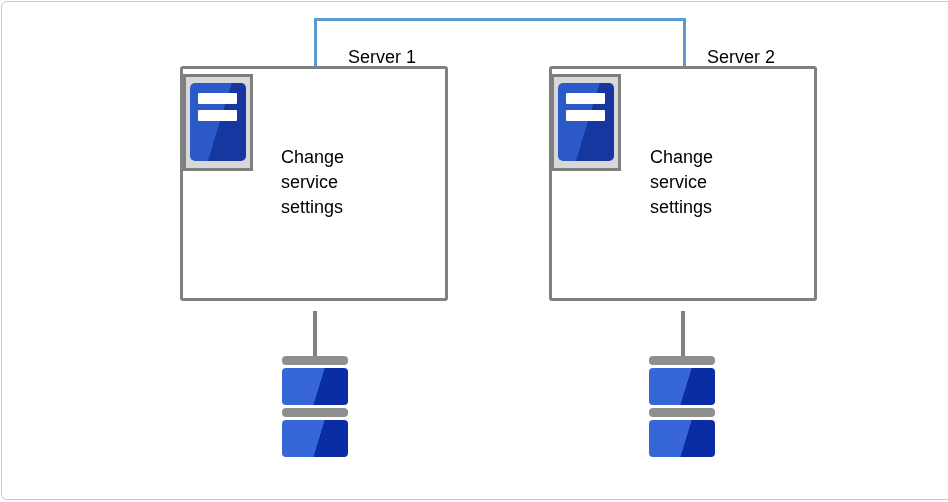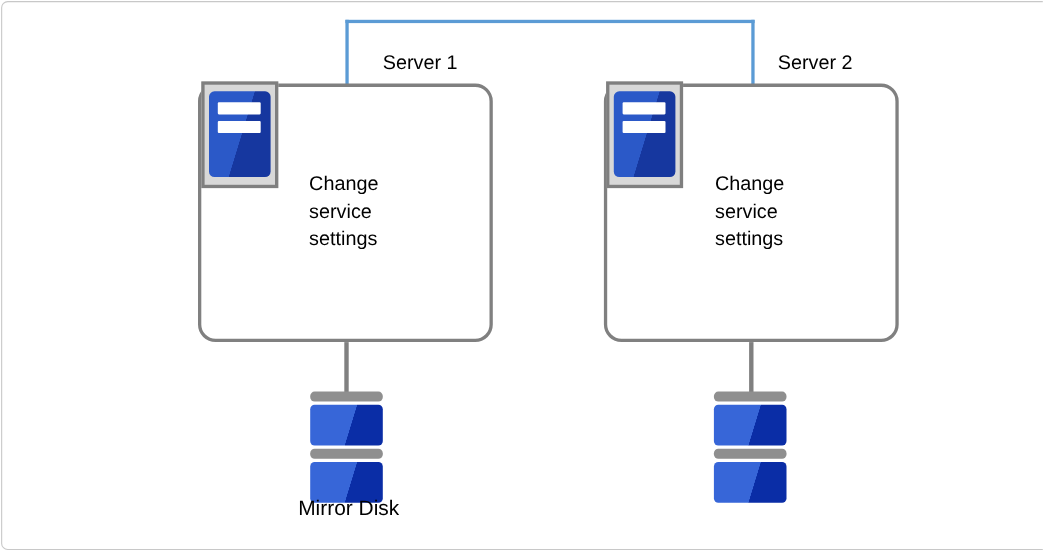--- a/index.html
+++ b/index.html
@@ -33,26 +33,26 @@
     position: absolute;
     font-size: 18px;
     color: var(--text-color, #000);
     white-space: nowrap;
   }
   .label-s1 { left: 348px; top: 47px; }
   .label-s2 { left: 707px; top: 47px; }
   
   .server-box {
     position: absolute;
-    top: 76px;
+    top: 66px;
     width: 262px;
     height: 229px;
     background: #ffffff;
     border: 3px solid var(--box-border-gray, #808080);
-    border-radius: 16px;
+    border-radius: 3px;
   }
   .box1 { left: 180px; }
   .box2 { left: 549px; }
   .box-text {
     position: absolute;
     left: 98px;
     top: 76px;
     font-size: 18px;
     line-height: 25px;
     color: var(--text-color, #000);
@@ -175,15 +175,14 @@
     <div class="disk-cap"></div>
     <div class="disk-platter"></div>
   </div>
   <div class="disk disk2">
     <div class="disk-cap"></div>
     <div class="disk-platter"></div>
     <div class="disk-cap"></div>
     <div class="disk-platter"></div>
   </div>
 
-  <div class="disk-label">Mirror Disk</div>
 
 </div>
 
 </body></html>

